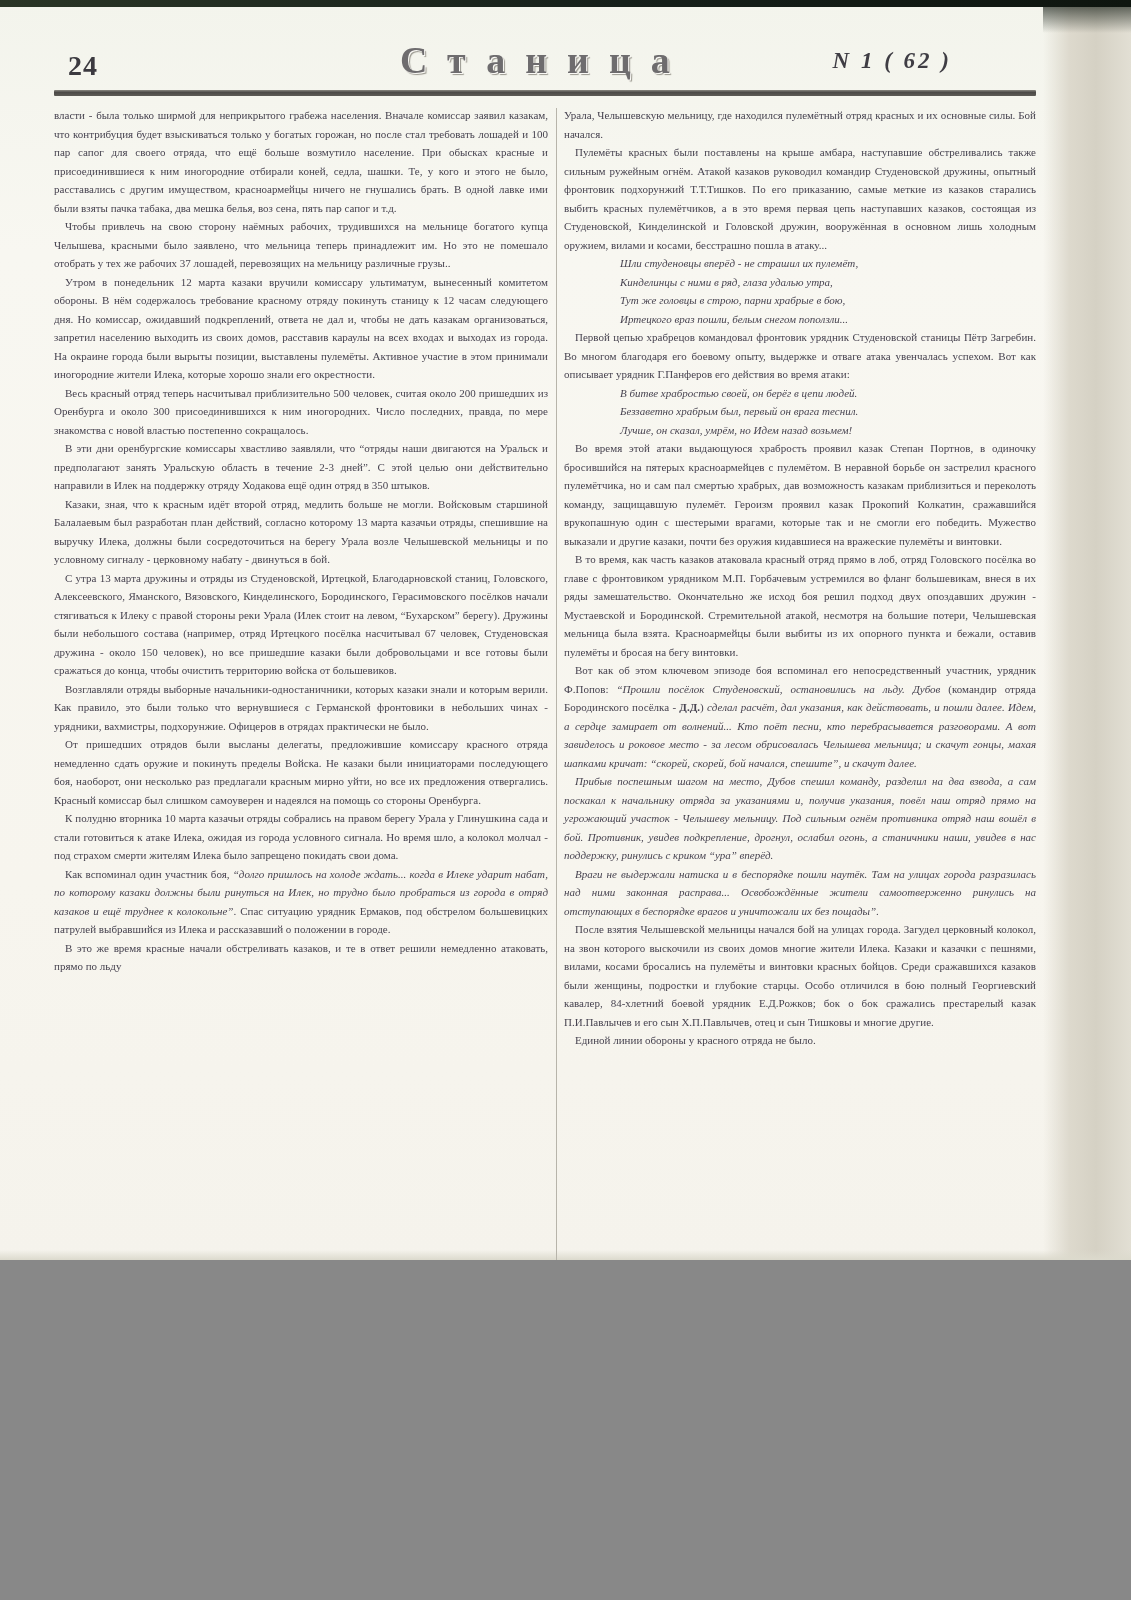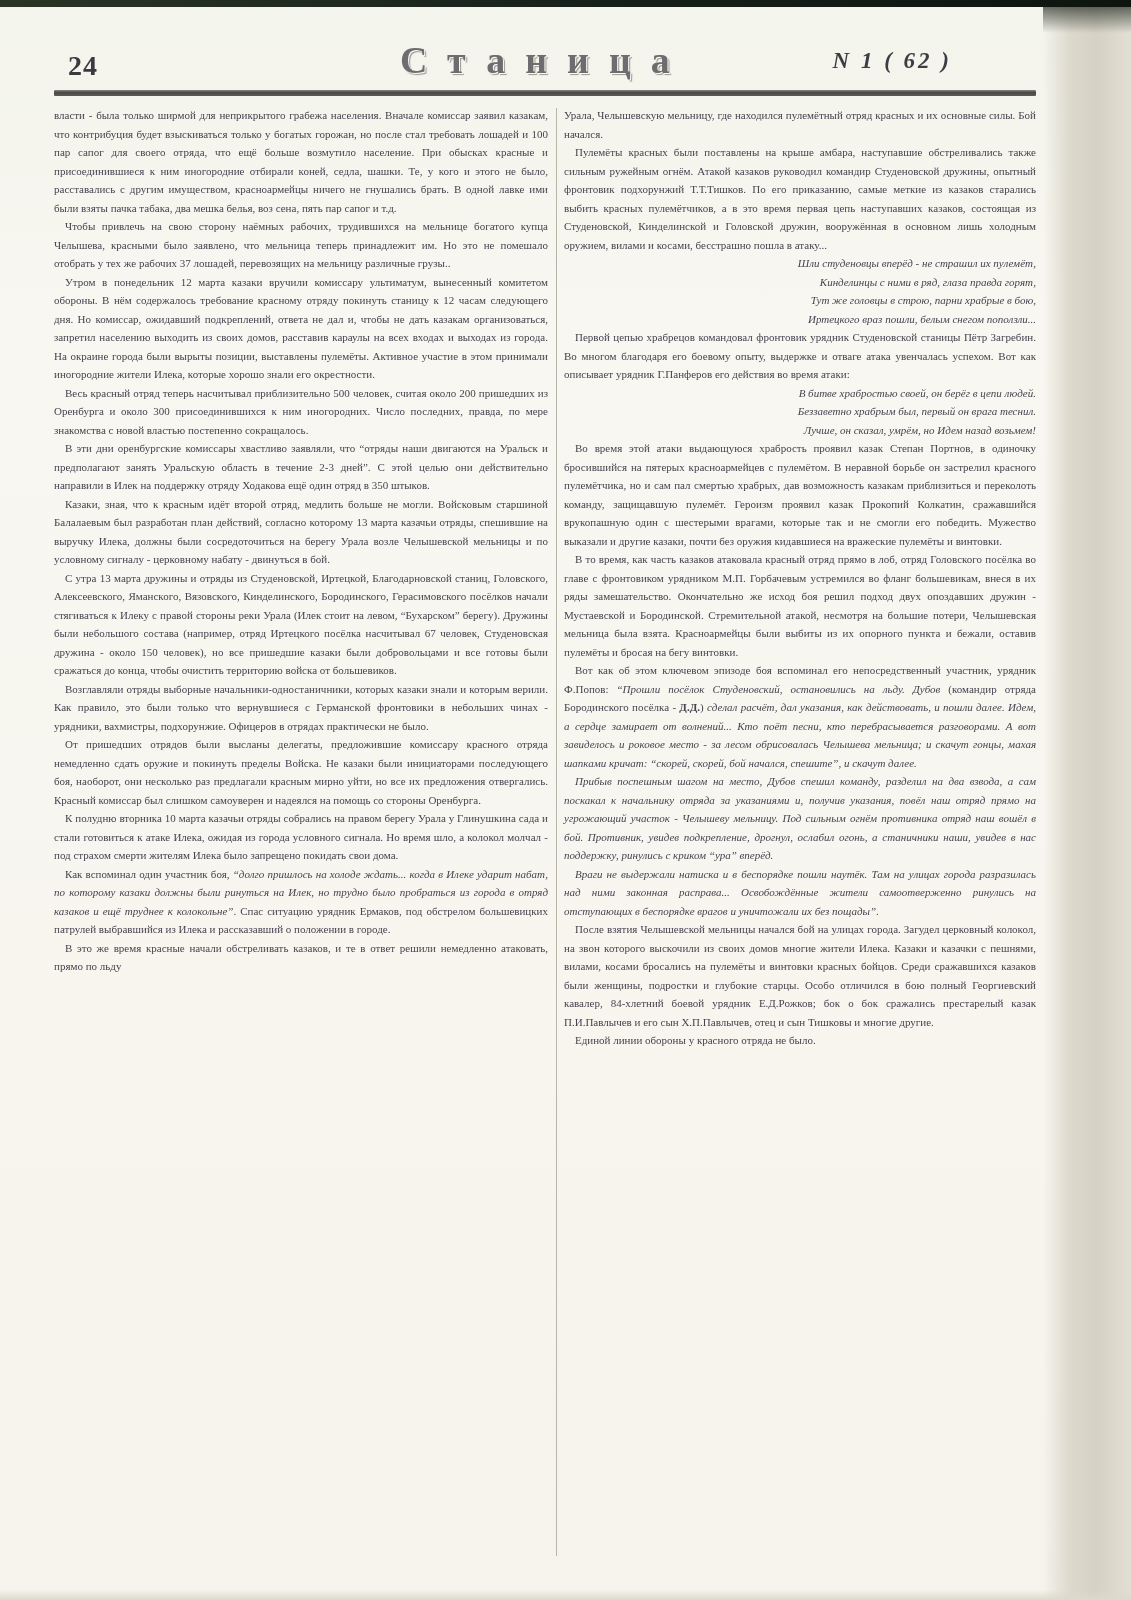--- a/index.html
+++ b/index.html
@@ -1,18 +1,18 @@
 <!DOCTYPE html>
 <html lang="ru"><head>
 <meta charset="utf-8">
 <style>
   html,body{margin:0;padding:0;background:#888;}
   .sheet{
     position:relative;
-    width:1131px;height:1600px;
+    width:1131px;height:1260px;
     background:linear-gradient(180deg,#f3f4ec 0%,#f8f7f1 20%,#f7f5ee 70%,#f5f3ec 100%);
     overflow:hidden;
     font-family:"Liberation Serif","DejaVu Serif",serif;
     color:#474350;
   }
   .top-edge{
     position:absolute;left:0;top:0;width:100%;height:7px;
     background:linear-gradient(90deg,#2a3526 0%,#16201a 55%,#0e150f 100%);
   }
   .page-gutter{
@@ -62,21 +62,21 @@
   }
   .col.left{width:494px;}
   .col.right{width:472px;}
   .divider{
     width:1px;background:#b7b4aa;margin:2px 7px 6px 8px;
   }
   p{margin:0;padding:0;}
   p.para{text-indent:11px;}
   p.cont{text-indent:0;}
   p.verse{
-    text-align:right;text-indent:0;padding-left:56px;
+    text-align:left;text-indent:0;padding-left:56px;
     font-style:italic;
   }
   .it{font-style:italic;}
   .bd{font-weight:bold;font-style:normal;}
 </style>
 </head>
 <body>
 
 <div class="sheet">
   <div class="top-edge"></div>
@@ -104,21 +104,21 @@
           <p class="para"><span>От пришедших отрядов были высланы делегаты, предложившие комиссару красного отряда немедленно сдать оружие и покинуть пределы Войска. Не казаки были инициаторами последующего боя, наоборот, они несколько раз предлагали красным мирно уйти, но все их предложения отвергались. Красный комиссар был слишком самоуверен и надеялся на помощь со стороны Оренбурга.</span></p>
           <p class="para"><span>К полудню вторника 10 марта казачьи отряды собрались на правом берегу Урала у Глинушкина сада и стали готовиться к атаке Илека, ожидая из города условного сигнала. Но время шло, а колокол молчал - под страхом смерти жителям Илека было запрещено покидать свои дома.</span></p>
           <p class="para"><span>Как вспоминал один участник боя, </span><span class="it">“долго пришлось на холоде ждать... когда в Илеке ударит набат, по которому казаки должны были ринуться на Илек, но трудно было пробраться из города в отряд казаков и ещё труднее к колокольне”</span><span>. Спас ситуацию урядник Ермаков, под обстрелом большевицких патрулей выбравшийся из Илека и рассказавший о положении в городе.</span></p>
           <p class="para"><span>В это же время красные начали обстреливать казаков, и те в ответ решили немедленно атаковать, прямо по льду</span></p>
         </div>
       <div class="divider"></div>
       <div class="col right">
           <p class="cont"><span>Урала, Челышевскую мельницу, где находился пулемётный отряд красных и их основные силы. Бой начался.</span></p>
           <p class="para"><span>Пулемёты красных были поставлены на крыше амбара, наступавшие обстреливались также сильным ружейным огнём. Атакой казаков руководил командир Студеновской дружины, опытный фронтовик подхорунжий Т.Т.Тишков. По его приказанию, самые меткие из казаков старались выбить красных пулемётчиков, а в это время первая цепь наступавших казаков, состоящая из Студеновской, Кинделинской и Головской дружин, вооружённая в основном лишь холодным оружием, вилами и косами, бесстрашно пошла в атаку...</span></p>
           <p class="verse"><span class="it">Шли студеновцы вперёд - не страшил их пулемёт,</span></p>
-          <p class="verse"><span class="it">Кинделинцы с ними в ряд, глаза правда горят,</span></p>
+          <p class="verse"><span class="it">Кинделинцы с ними в ряд, глаза удалью утра,</span></p>
           <p class="verse"><span class="it">Тут же головцы в строю, парни храбрые в бою,</span></p>
           <p class="verse"><span class="it">Иртецкого враз пошли, белым снегом поползли...</span></p>
           <p class="para"><span>Первой цепью храбрецов командовал фронтовик урядник Студеновской станицы Пётр Загребин. Во многом благодаря его боевому опыту, выдержке и отваге атака увенчалась успехом. Вот как описывает урядник Г.Панферов его действия во время атаки:</span></p>
           <p class="verse"><span class="it">В битве храбростью своей, он берёг в цепи людей.</span></p>
           <p class="verse"><span class="it">Беззаветно храбрым был, первый он врага теснил.</span></p>
           <p class="verse"><span class="it">Лучше, он сказал, умрём, но Идем назад возьмем!</span></p>
           <p class="para"><span>Во время этой атаки выдающуюся храбрость проявил казак Степан Портнов, в одиночку бросившийся на пятерых красноармейцев с пулемётом. В неравной борьбе он застрелил красного пулемётчика, но и сам пал смертью храбрых, дав возможность казакам приблизиться и переколоть команду, защищавшую пулемёт. Героизм проявил казак Прокопий Колкатин, сражавшийся врукопашную один с шестерыми врагами, которые так и не смогли его победить. Мужество выказали и другие казаки, почти без оружия кидавшиеся на вражеские пулемёты и винтовки.</span></p>
           <p class="para"><span>В то время, как часть казаков атаковала красный отряд прямо в лоб, отряд Головского посёлка во главе с фронтовиком урядником М.П. Горбачевым устремился во фланг большевикам, внеся в их ряды замешательство. Окончательно же исход боя решил подход двух опоздавших дружин - Мустаевской и Бородинской. Стремительной атакой, несмотря на большие потери, Челышевская мельница была взята. Красноармейцы были выбиты из их опорного пункта и бежали, оставив пулемёты и бросая на бегу винтовки.</span></p>
           <p class="para"><span>Вот как об этом ключевом эпизоде боя вспоминал его непосредственный участник, урядник Ф.Попов: </span><span class="it">“Прошли посёлок Студеновский, остановились на льду. Дубов </span><span>(командир отряда Бородинского посёлка - </span><span class="bd">Д.Д.</span><span>) </span><span class="it">сделал расчёт, дал указания, как действовать, и пошли далее. Идем, а сердце замирает от волнений... Кто поёт песни, кто перебрасывается разговорами. А вот завиделось и роковое место - за лесом обрисовалась Челышева мельница; и скачут гонцы, махая шапками кричат: “скорей, скорей, бой начался, спешите”, и скачут далее.</span></p>
           <p class="para"><span class="it">Прибыв поспешным шагом на место, Дубов спешил команду, разделил на два взвода, а сам поскакал к начальнику отряда за указаниями и, получив указания, повёл наш отряд прямо на угрожающий участок - Челышеву мельницу. Под сильным огнём противника отряд наш вошёл в бой. Противник, увидев подкрепление, дрогнул, ослабил огонь, а станичники наши, увидев в нас поддержку, ринулись с криком “ура” вперёд.</span></p>

